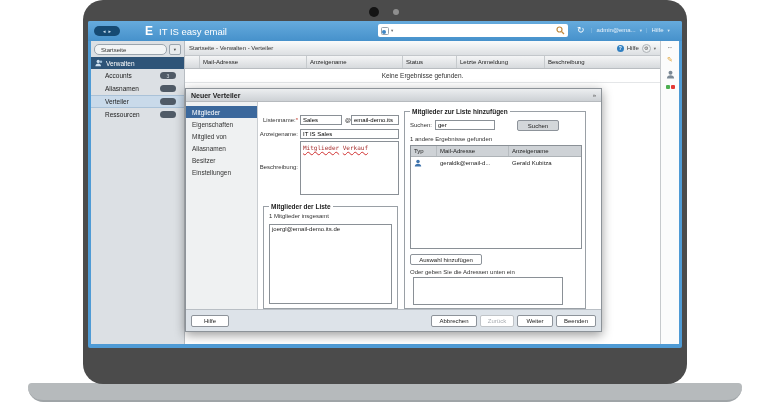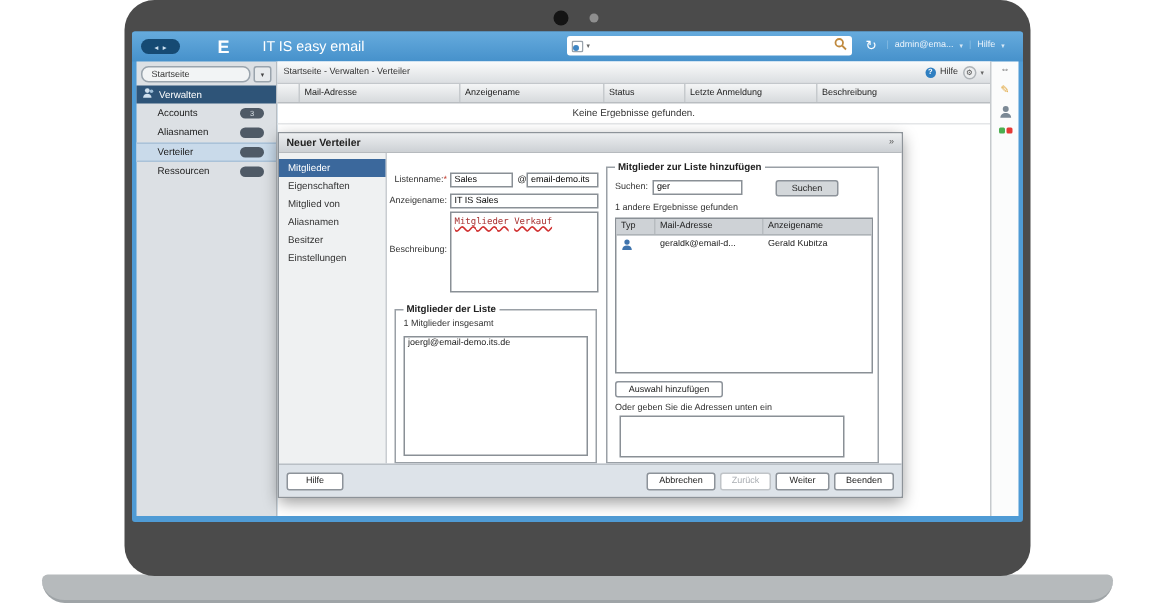--- a/index.html
+++ b/index.html
@@ -15,21 +15,21 @@
   .cam2 { position:absolute; left:393px; top:9px;  width:6px;  height:6px;  border-radius:50%; background:#8f8f8f; }
 
   
   .screen { position:absolute; left:88px; top:21px; width:594px; height:327px;
             background:#4f9bd5; border-radius:2px; font-size:6px; color:#222; }
   .topbar { position:absolute; left:0; top:0; width:594px; height:20px;
             background:linear-gradient(#66abdd,#4691cb); border-radius:2px 2px 0 0; }
   .navpill{ position:absolute; left:6px; top:5px; width:26px; height:10px; border-radius:5px;
             background:#164a73; color:#cfe2f2; font-size:5px; display:flex; align-items:center; justify-content:center; gap:3px; }
   .logo   { position:absolute; left:57px; top:3px; color:#fff; font-size:12px; font-weight:bold; }
-  .apptitle{ position:absolute; left:87px; top:5px; color:#fff; font-size:9.5px; }
+  .apptitle{ position:absolute; left:71px; top:5px; color:#fff; font-size:9.5px; }
   .searchbox{ position:absolute; left:290px; top:3px; width:190px; height:13px; background:#fff;
             border-radius:2px; display:flex; align-items:center; padding:0 3px; gap:2px; }
   .scopeicon svg{ display:block; }
   .caret  { font-size:4.5px; color:#666; }
   .searchinput{ flex:1; border:none; outline:none; font-size:6px; height:10px; font-family:"Liberation Sans",sans-serif; }
   .refresh{ position:absolute; left:489px; top:4px; color:#fff; font-size:9px; }
   .topright{ position:absolute; left:503px; top:6px; display:flex; align-items:center; gap:4px;
              color:#eaf3fb; font-size:6px; }
   .topsep { color:#8cbfe4; }
   .topright .caret{ color:#d7e8f5; }

